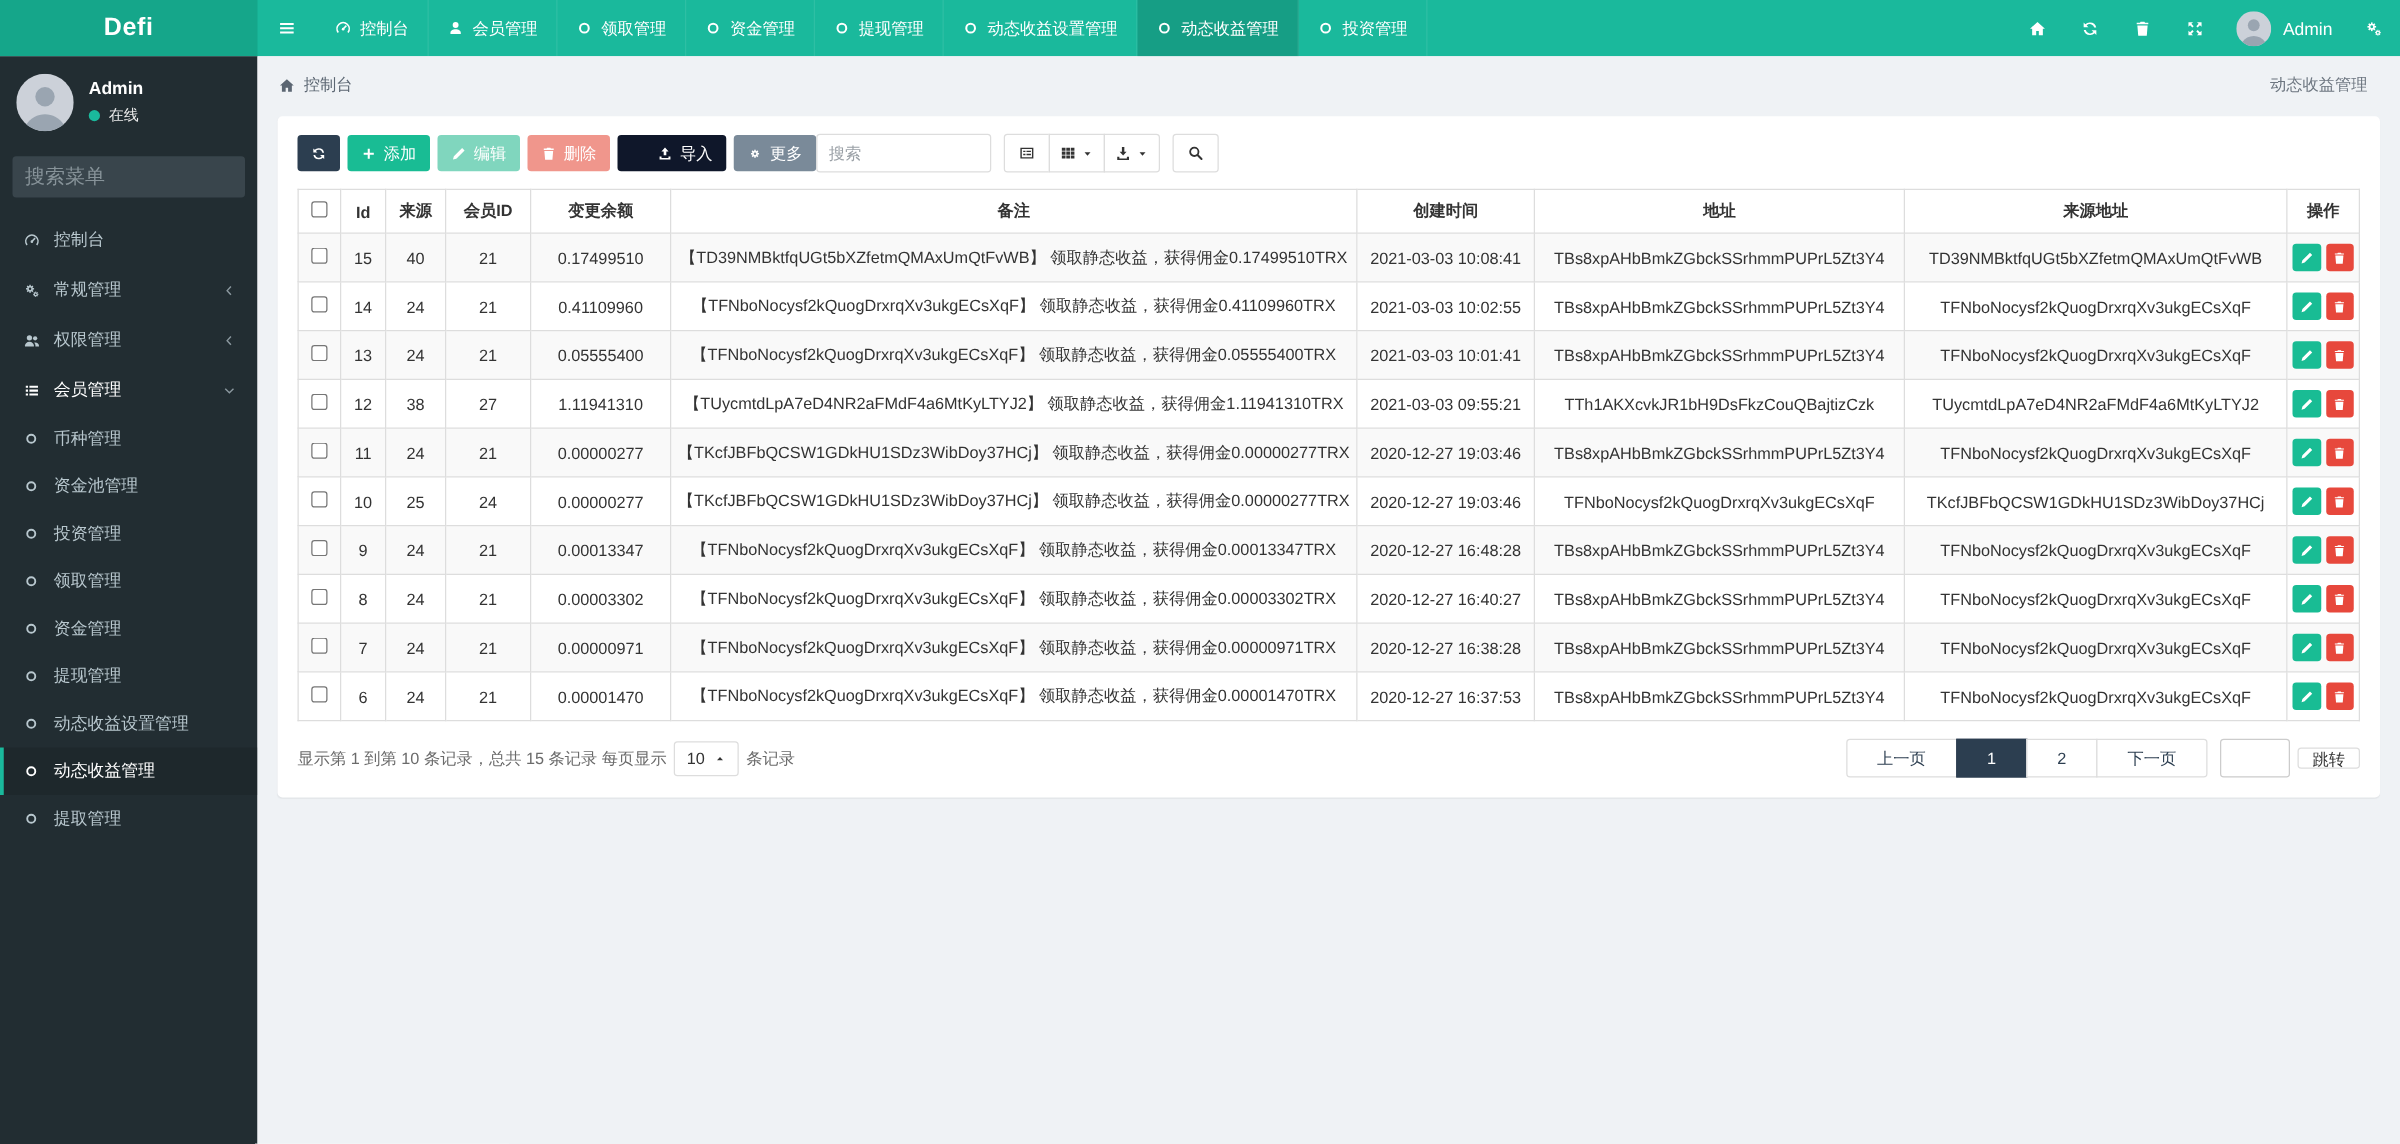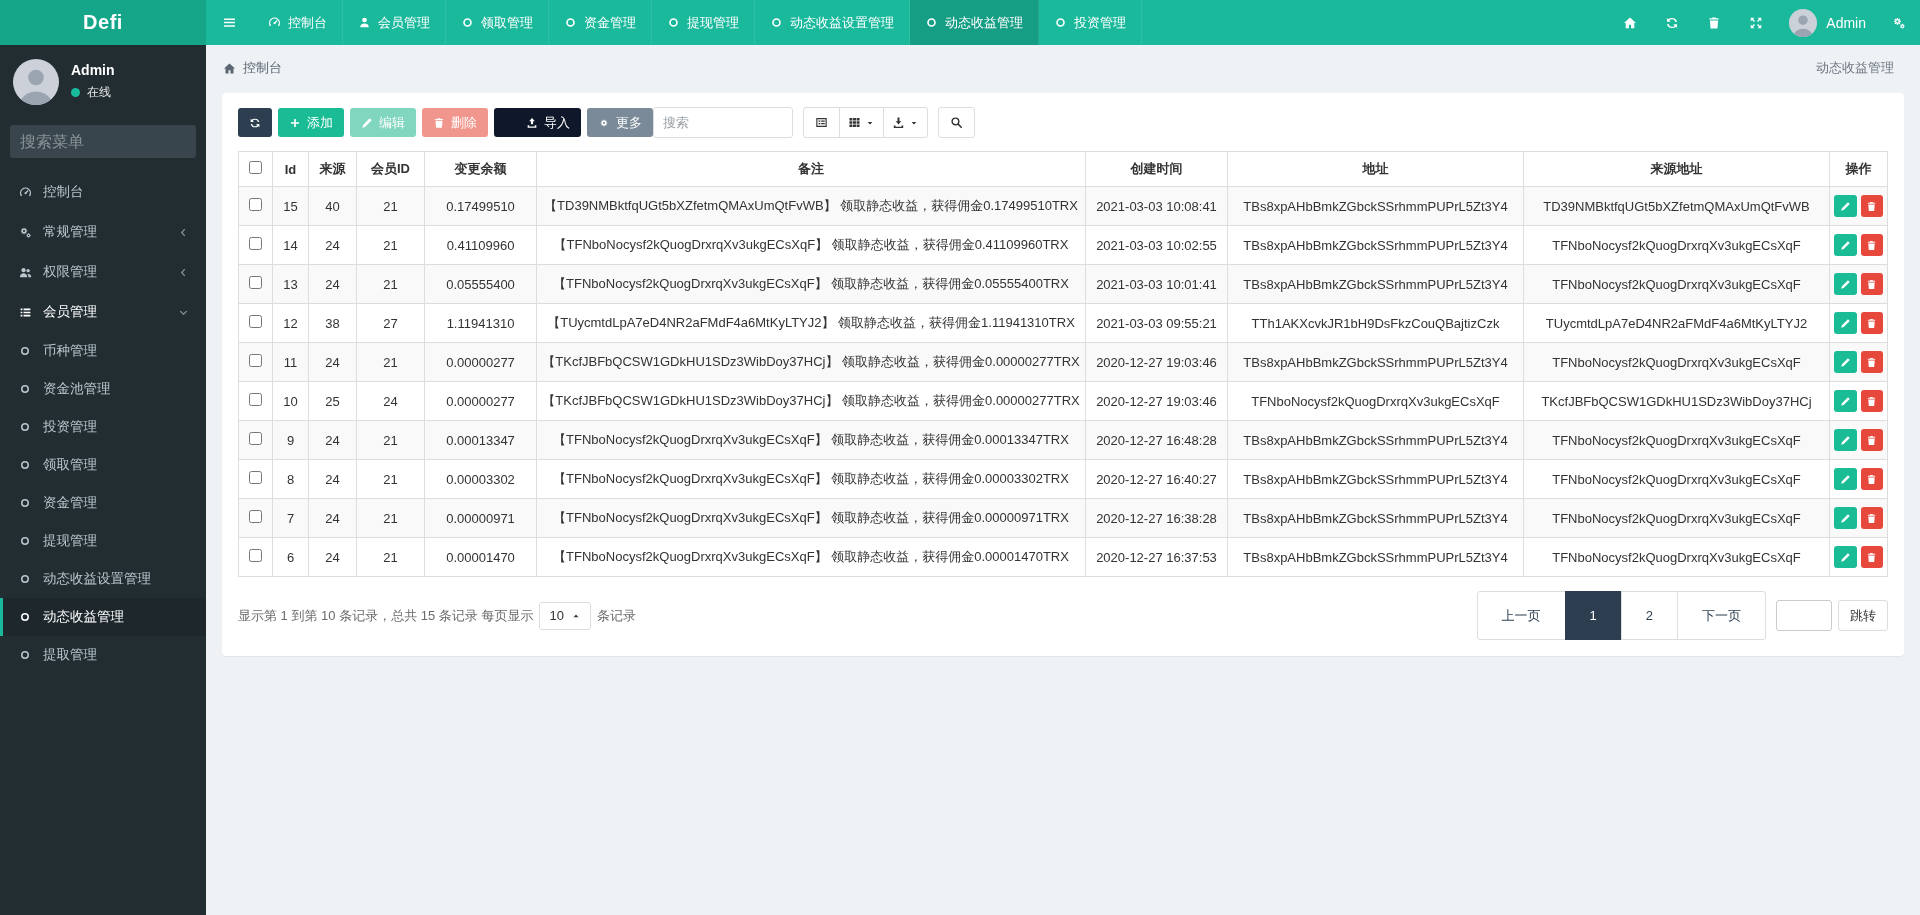--- a/index.html
+++ b/index.html
@@ -101,28 +101,28 @@
   .op.del { background:#e7483c; }
 
   
   .pg-bar { display:flex; align-items:center; justify-content:space-between; margin-top:14px; }
   .pg-info { color:#6b6b6b; display:flex; align-items:center; gap:6px; }
   .page-size-btn { display:inline-flex; align-items:center; gap:7px; height:28px; padding:0 9px; background:#fff;
                    border:1px solid #ddd; border-radius:3px; color:#333; cursor:pointer; font-family:inherit; font-size:13px; }
   .page-size-btn .caret { font-size:10px; }
   .pg-right { display:flex; align-items:center; }
   .pg-group { display:flex; }
-  .pg-btn { min-width:36px; height:49px; padding:0 24px; background:#fff; border:1px solid #ddd; color:#2c3e50;
+  .pg-btn { min-width:36px; height:31px; padding:0 24px; background:#fff; border:1px solid #ddd; color:#2c3e50;
             font-size:13px; cursor:pointer; margin-left:-1px; font-family:inherit; }
   .pg-group .pg-btn:first-child { border-radius:3px 0 0 3px; margin-left:0; }
   .pg-group .pg-btn:last-child { border-radius:0 3px 3px 0; }
   .pg-btn.active { background:#2c3e50; border-color:#2c3e50; color:#fff; }
   .jump-input { width:56px; height:31px; border:1px solid #ccc; border-radius:3px; margin-left:10px; padding:0 6px;
                 outline:none; font-family:inherit; font-size:13px; }
-  .jump-btn { height:31px; padding:0 11px; margin-left:6px; background:#fff; border:1px solid #ddd; border-radius:3px;
+  .jump-btn { height:17px; padding:0 11px; margin-left:6px; background:#fff; border:1px solid #ddd; border-radius:3px;
               color:#333; font-size:13px; cursor:pointer; font-family:inherit; }
 </style>
 </head>
 <body>
 
 <header class="navbar">
   <div class="logo">Defi</div>
   <div class="nav-left">
     <div class="hamburger">
       <span class="ico">

